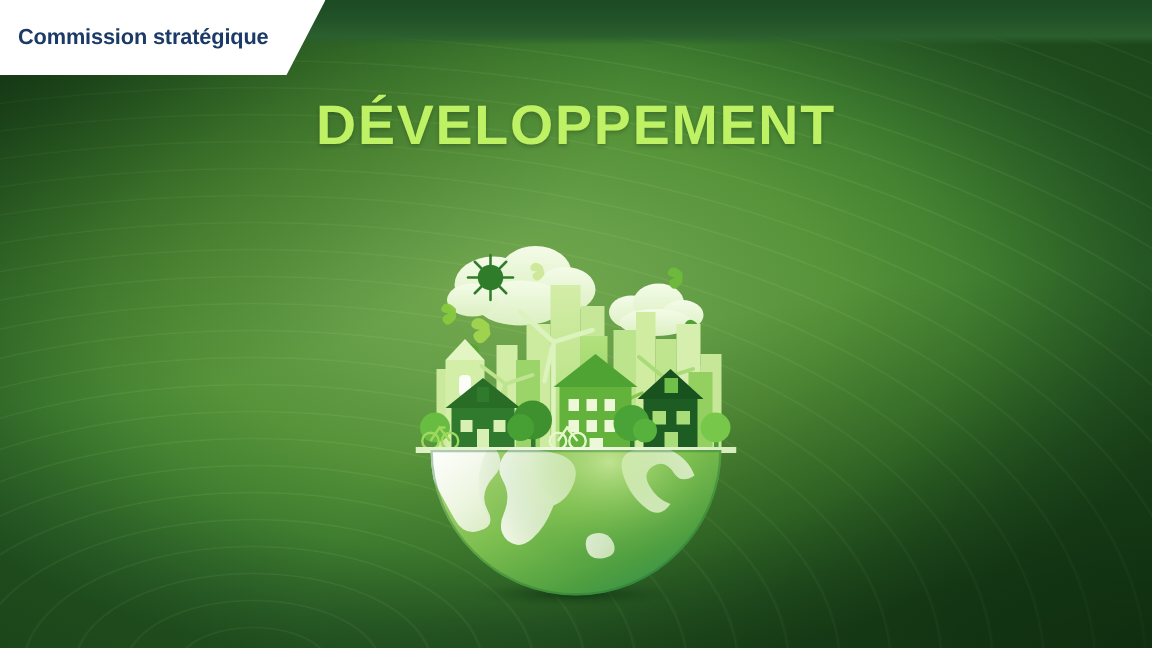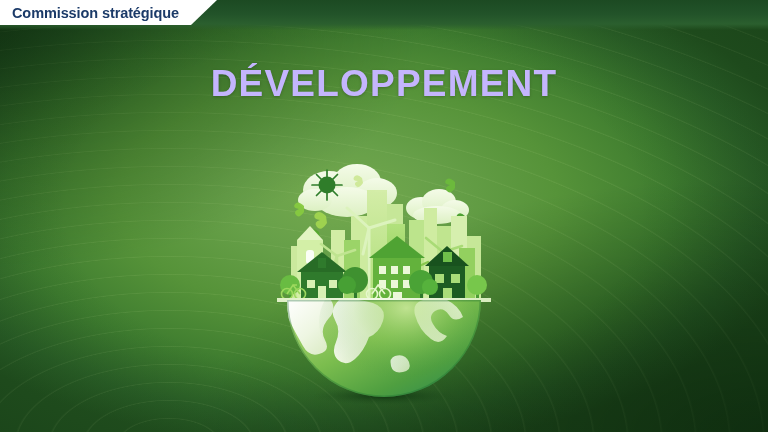--- a/index.html
+++ b/index.html
@@ -78,21 +78,21 @@
     height: 30px;
     background: linear-gradient(180deg,
       #1c4a22 0%, #225329 46%, #2b5f2e 80%, rgba(48,104,49,0.0) 100%);
   }
 
   
   .banner {
     position: absolute;
     top: 0;
     left: 0;
-    height: 25px;
+    height: 50px;
     padding: 0 38px 0 12px;
     display: flex;
     align-items: center;
     background: #ffffff;
     clip-path: polygon(0 0, 100% 0, calc(100% - 26px) 100%, 0 100%);
     box-shadow: 0 1px 3px rgba(0,0,0,0.25);
   }
   .banner-text {
     font-size: 14.5px;
     font-weight: bold;
@@ -101,21 +101,21 @@
     white-space: nowrap;
   }
 
   
   .title {
     position: absolute;
     top: 62px;
     left: 0;
     width: 100%;
     text-align: center;
-    color: #c4b5fd;
+    color: #bef264;
     font-size: 37px;
     font-weight: bold;
     line-height: 1.18;
     letter-spacing: 1.2px;
     text-shadow: 0 1px 3px rgba(0,0,0,0.22);
   }
   .title-line { display: block; }
 
   
   .illustration {

